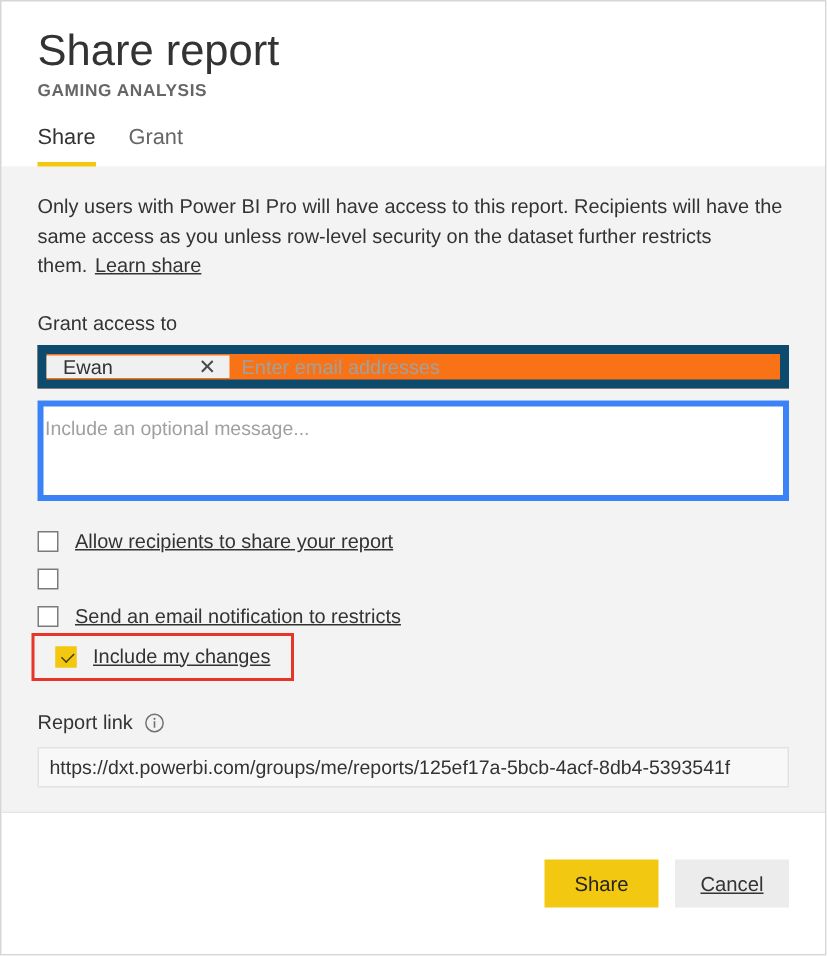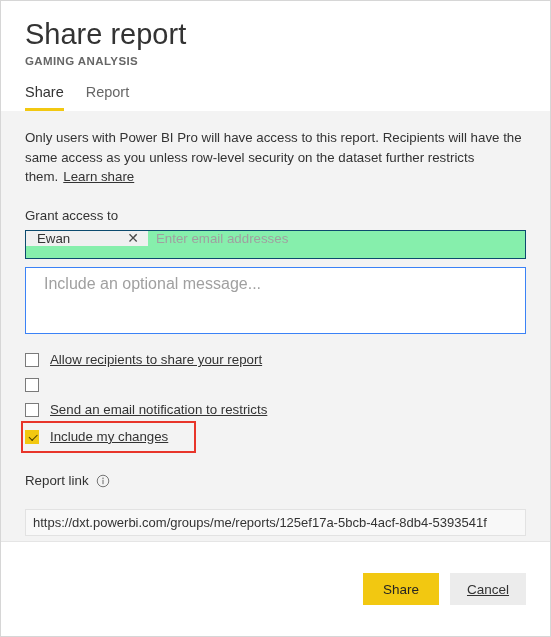--- a/index.html
+++ b/index.html
@@ -100,23 +100,23 @@
     font-size: 13.3px;
     color: #333333;
     margin-top: 21px;
     margin-bottom: 7px;
     display: block;
   }
 
   
   .email-row {
     display: flex;
-    align-items: flex-start;
-    background: #86efac;
-    border: 1px solid #0c4a6e;
+    align-items: center;
+    background: #f97316;
+    border: 6px solid #0c4a6e;
     height: 29px;
     box-sizing: border-box;
   }
   .chip {
     display: flex;
     align-items: center;
     justify-content: space-between;
     background: #f0f0f0;
     width: 122px;
     box-sizing: border-box;
@@ -144,45 +144,45 @@
   }
   .email-input::placeholder { color: #a0a0a0; }
 
   
   .message-box {
     margin-top: 8px;
     width: 100%;
     height: 67px;
     box-sizing: border-box;
     background: #ffffff;
-    border: 1px solid #3b82f6;
-    padding: 7px 18px;
+    border: 4px solid #3b82f6;
+    padding: 7px 1px;
     font-family: "Liberation Sans", sans-serif;
-    font-size: 16px;
+    font-size: 13px;
     color: #333333;
     resize: none;
     outline: none;
   }
   .message-box::placeholder { color: #a0a0a0; }
 
   
   .checks {
     margin-top: 10px;
   }
   .check-row {
     display: flex;
     align-items: center;
     height: 25px;
     position: relative;
   }
   .check-row.highlight {
     outline: 2px solid #e8352a;
     width: 171px;
     box-sizing: border-box;
-    padding-left: 2px;
+    padding-left: 14px;
     margin-left: -2px;
     height: 28px;
   }
   .cbox {
     width: 14px;
     height: 14px;
     box-sizing: border-box;
     border: 1px solid #7a7a7a;
     background: #ffffff;
     flex: 0 0 auto;
@@ -223,21 +223,21 @@
   .link-label {
     font-size: 13.3px;
     color: #333333;
   }
   .info-icon {
     width: 14px;
     height: 14px;
     display: block;
   }
   .url-box {
-    margin-top: 21px;
+    margin-top: 9px;
     width: 100%;
     height: 27px;
     box-sizing: border-box;
     background: #f8f8f8;
     border: 1px solid #e2e2e2;
     display: flex;
     align-items: center;
     padding: 0 7px;
     overflow: hidden;
   }
@@ -285,21 +285,21 @@
 <body>
 
 <div class="dialog">
 
   <div class="header">
     <div class="title">Share report</div>
     <div class="subtitle">GAMING ANALYSIS</div>
 
     <div class="tabs">
       <div class="tab active">Share</div>
-      <div class="tab">Report</div>
+      <div class="tab">Grant</div>
     </div>
   </div>
 
   <div class="body">
 
     <p class="desc"><span>Only users with Power BI Pro will have access to this report. Recipients will have the same access as you unless row-level security on the dataset further restricts them.</span><span class="learn-more">Learn share</span></p>
 
     <label class="field-label">Grant access to</label>
 
     <div class="email-row">

